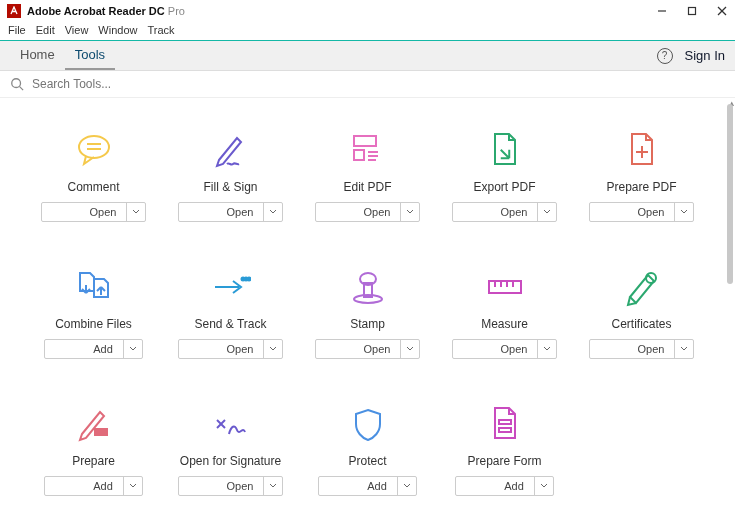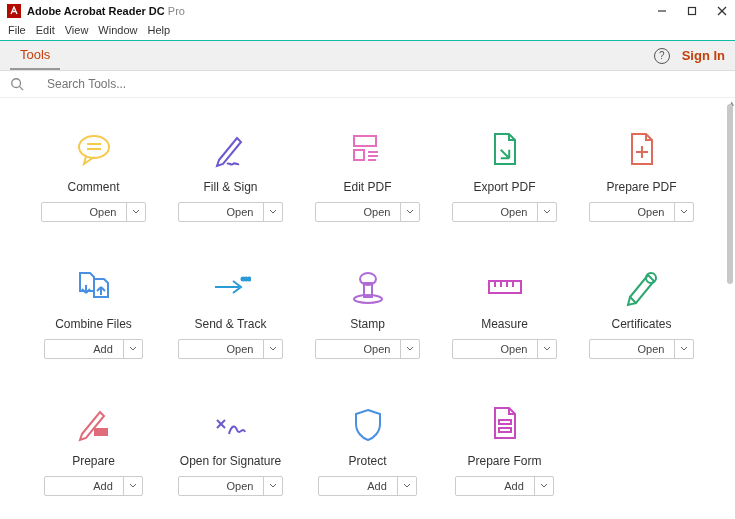--- a/index.html
+++ b/index.html
@@ -8,25 +8,25 @@
   .titlebar .app-icon { width: 14px; height: 14px; background: #b30b00; display: flex; align-items: center; justify-content: center; margin-right: 6px; }
   .titlebar .app-icon svg { width: 10px; height: 10px; }
   .titlebar .title { font-size: 11px; color: #111; }
   .titlebar .title .pro { color: #888; }
   .win-controls { margin-left: auto; display: flex; gap: 18px; align-items: center; }
   .win-controls span { width: 12px; height: 12px; display: flex; align-items: center; justify-content: center; color: #333; }
   .menubar { display: flex; gap: 10px; padding: 2px 8px 4px; font-size: 11px; color: #333; background:#fff; border-bottom:1px solid #14b8a6;}
   .menubar span { cursor: default; }
   .tabbar { display: flex; align-items: center; background: #f0f0f0; height: 30px; border-bottom: 1px solid #ddd; padding: 0 10px; }
   .tabbar .tab { padding: 0 10px; height: 100%; display: flex; align-items: center; font-size: 13px; color: #555; border-bottom: 2px solid transparent; }
-  .tabbar .tab.active { color: #c2410c; border-bottom: 2px solid #999; }
+  .tabbar .tab.active { color: #0c4a6e; border-bottom: 2px solid #999; }
   .tabbar .right { margin-left: auto; display: flex; align-items: center; gap: 12px; }
   .tabbar .help-icon { width: 16px; height: 16px; border: 1.4px solid #555; border-radius: 50%; display: flex; align-items: center; justify-content: center; font-size: 10px; color: #555; }
-  .tabbar .signin { font-size: 13px; color: #c2410c; font-weight: bold; }
-  .searchbar { display: flex; align-items: center; padding: 6px 10px; gap: 23px; border-bottom: 1px solid #eee; }
+  .tabbar .signin { font-size: 13px; color: #0f172a; }
+  .searchbar { display: flex; align-items: center; padding: 6px 10px; gap: 8px; border-bottom: 1px solid #eee; }
   .searchbar svg { width: 14px; height: 14px; stroke: #888; fill:none; }
   .searchbar input { border: none; outline: none; font-size: 12px; color: #555; flex: 1; background: transparent; }
   .content-wrap { flex: 1; position: relative; overflow: hidden; }
   .scrollbar { position: absolute; right: 2px; top: 6px; width: 6px; height: 180px; background: #c8c8c8; border-radius: 3px; }
   .scroll-up { position:absolute; right:1px; top:0; font-size:9px; color:#888;}
   .grid { padding: 30px 30px 10px 30px; display: grid; grid-template-columns: repeat(5, 1fr); gap: 30px 10px; overflow-y:auto; height:100%;}
   .tool { display: flex; flex-direction: column; align-items: center; }
   .tool .iconbox { width: 44px; height: 44px; display: flex; align-items: center; justify-content: center; }
   .tool .iconbox svg { width: 40px; height: 40px; fill: none; stroke-width: 2; }
   .tool .label { margin-top: 8px; font-size: 12px; color: #333; text-align: left; }
@@ -66,24 +66,25 @@
         </svg>
       </span>
   </div>
 </div>
 
 <div class="menubar">
   <span>File</span>
   <span>Edit</span>
   <span>View</span>
   <span>Window</span>
-  <span>Help</span>
+  <span>Track</span>
 </div>
 
 <div class="tabbar">
+  <div class="tab">Home</div>
   <div class="tab active">Tools</div>
   <div class="right">
     <div class="help-icon">?</div>
     <div class="signin">Sign In</div>
   </div>
 </div>
 
 <div class="searchbar">
   <svg viewBox="0 0 16 16">
       <circle cx="7" cy="7" r="5" stroke="#888" stroke-width="1.5"></circle>

